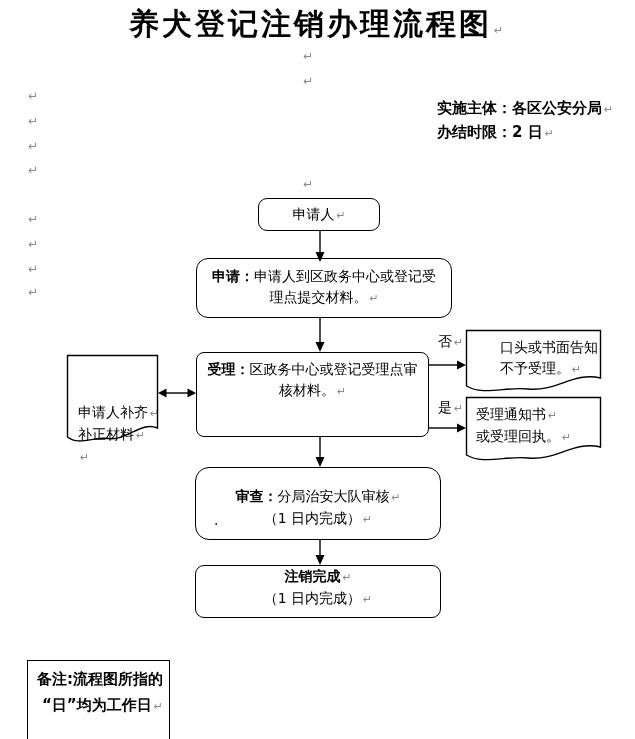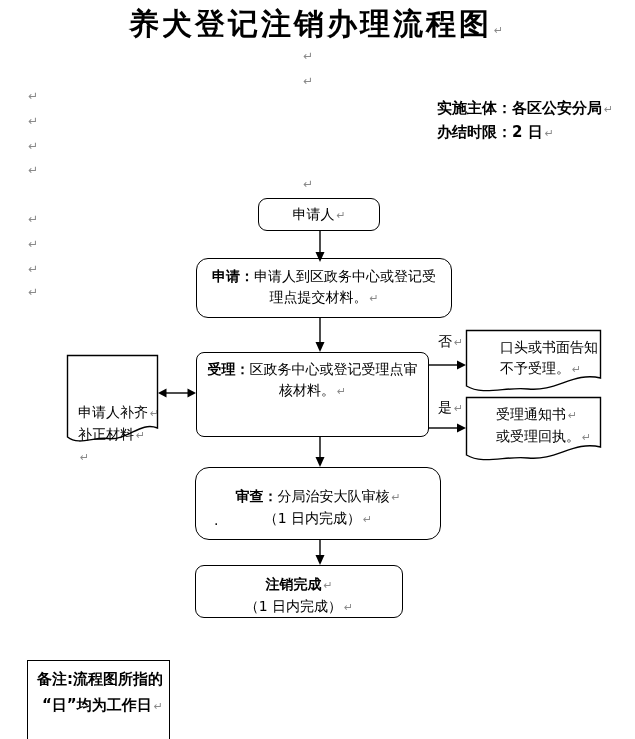--- a/index.html
+++ b/index.html
@@ -101,37 +101,37 @@
     <span class="ln"><span class="bl">受理：</span><span>区政务中心或登记受理点审</span></span>
     <span class="ln"><span>核材料。</span><span class="pilcrow">↵</span></span>
   </div>
 
   <div class="fbox" style="left:195px;top:467px;width:246px;height:73px;border-radius:14px;padding-top:18px;">
     <span class="ln"><span class="bl">审查：</span><span>分局治安大队审核</span><span class="pilcrow">↵</span></span>
     <span class="ln"><span>（1 日内完成）</span><span class="pilcrow">↵</span></span>
     <span class="stray-dot" style="left:18px;top:42px;">.</span>
   </div>
 
-  <div class="fbox" style="left:195px;top:565px;width:208px;height:53px;border-radius:9px;padding-top:8px;">
+  <div class="fbox" style="left:195px;top:565px;width:246px;height:53px;border-radius:9px;padding-top:0;">
     <span class="ln"><span class="bl">注销完成</span><span class="pilcrow">↵</span></span>
     <span class="ln"><span>（1 日内完成）</span><span class="pilcrow">↵</span></span>
   </div>
 
   <div class="doc-text" style="left:78px;top:362px;margin-top:40px;">
     <div><span>申请人补齐</span><span class="pilcrow">↵</span></div>
     <div><span>补正材料</span><span class="pilcrow">↵</span></div>
     <div><span class="pilcrow">↵</span></div>
   </div>
 
   <div class="doc-text" style="left:476px;top:337px;margin-left:24px;">
     <div><span>口头或书面告知</span></div>
     <div><span>不予受理。</span><span class="pilcrow">↵</span></div>
   </div>
 
-  <div class="doc-text" style="left:496px;top:404px;">
+  <div class="doc-text" style="left:476px;top:404px;">
     <div><span>受理通知书</span><span class="pilcrow">↵</span></div>
     <div><span>或受理回执。</span><span class="pilcrow">↵</span></div>
   </div>
 
   <div class="branch" style="left:438px;top:333px;"><span>否</span><span class="pilcrow">↵</span></div>
   <div class="branch" style="left:438px;top:399px;"><span>是</span><span class="pilcrow">↵</span></div>
 
   <div class="note-box">
     <div><span>备注:流程图所指的</span></div>
     <div class="ln2"><span>“日”均为工作日</span><span class="pilcrow">↵</span></div>

